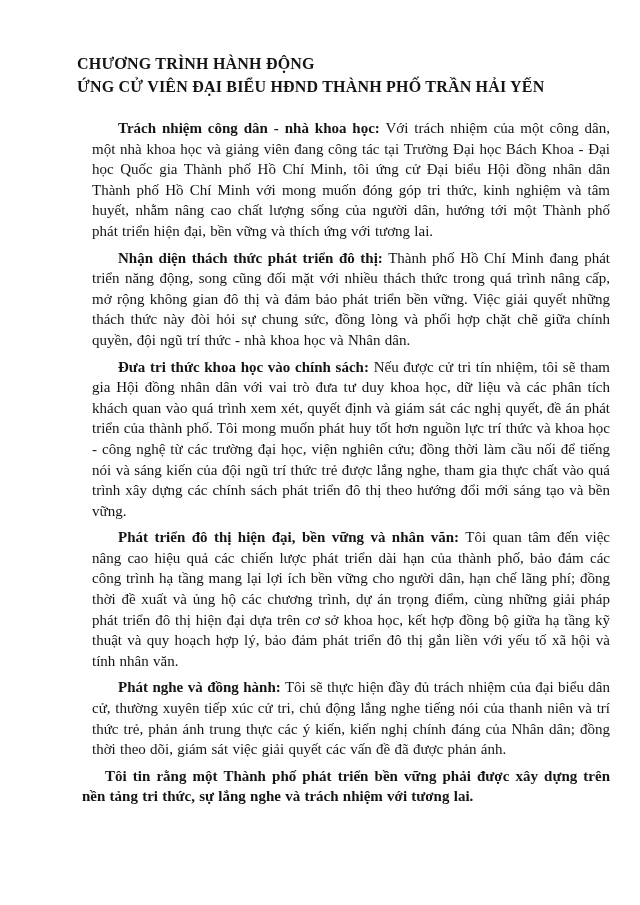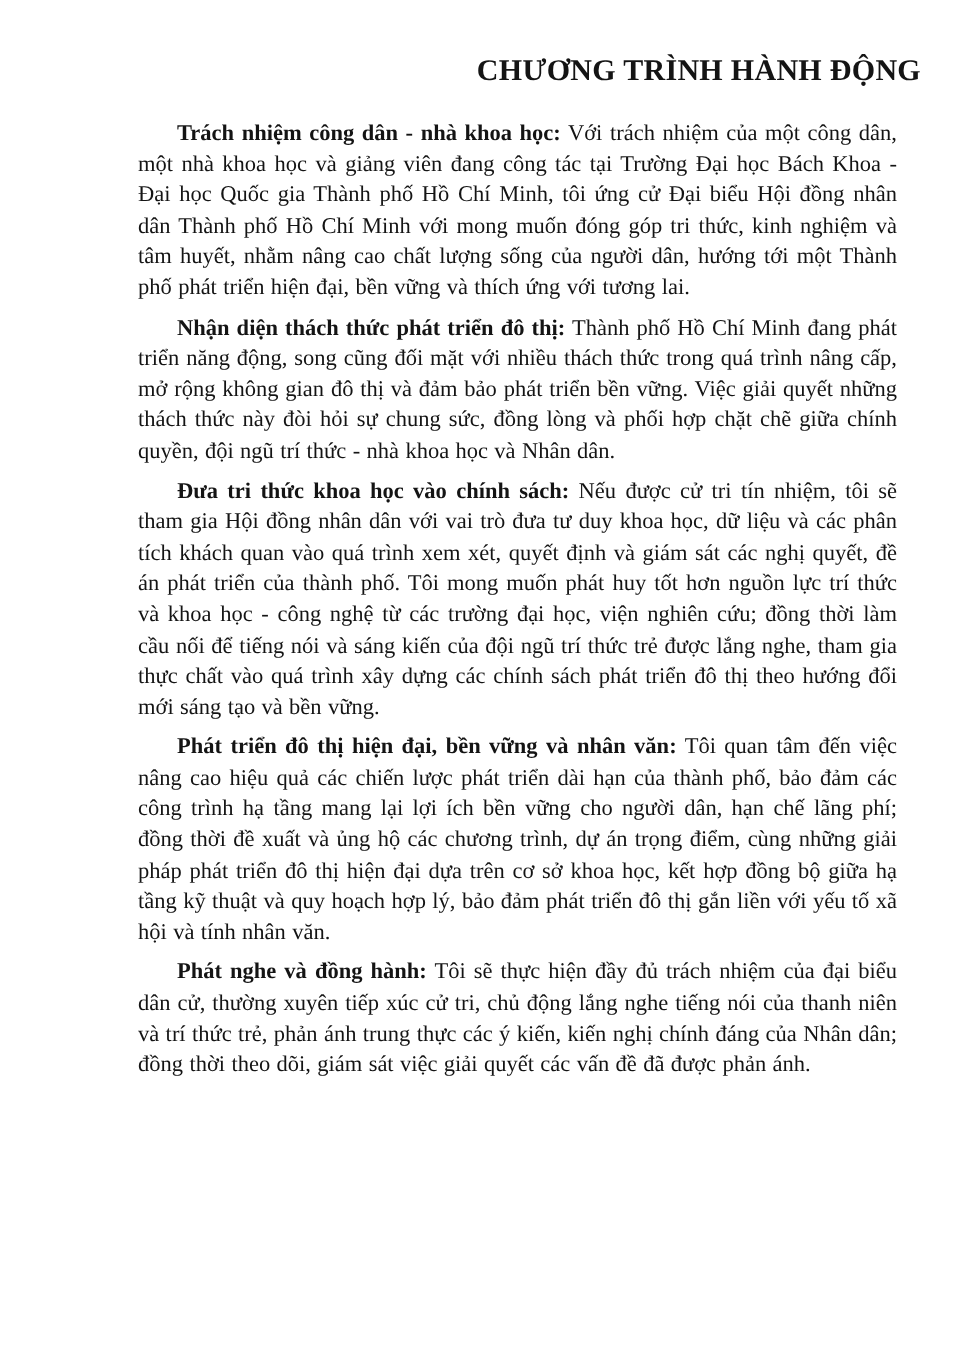--- a/index.html
+++ b/index.html
@@ -16,29 +16,29 @@
     -webkit-font-smoothing: antialiased;
   }
   .page {
     box-sizing: border-box;
     width: 640px;
     height: 905px;
     padding: 36px 26px 0 92px;
     background: #ffffff;
   }
   .doc-title {
-    font-size: 20px;
+    font-size: 16px;
     font-weight: bold;
     line-height: 23px;
-    text-align: right;
-    margin: 0 0 20px -15px;
+    text-align: left;
+    margin: 16px 0 20px -15px;
     letter-spacing: 0.2px;
   }
   .para {
-    margin: 0 16px 6px 0;
+    margin: 0 4px 6px 0;
     font-size: 15px;
     line-height: 20.6px;
     text-align: justify;
     text-indent: 26px;
     word-spacing: 0.5px;
   }
   .para .lead {
     font-weight: bold;
   }
   .para.closing {
@@ -47,26 +47,28 @@
     text-indent: 23px;
   }
 </style>
 </head>
 <body>
 
 <div class="page">
 
   <h1 class="doc-title">
     <div>CHƯƠNG TRÌNH HÀNH ĐỘNG</div>
+    <div>ỨNG CỬ VIÊN ĐẠI BIỂU HĐND THÀNH PHỐ TRẦN HẢI YẾN</div>
   </h1>
 
   <p class="para"><b class="lead">Trách nhiệm công dân - nhà khoa học:</b><span> Với trách nhiệm của một công dân, một nhà khoa học và giảng viên đang công tác tại Trường Đại học Bách Khoa - Đại học Quốc gia Thành phố Hồ Chí Minh, tôi ứng cử Đại biểu Hội đồng nhân dân Thành phố Hồ Chí Minh với mong muốn đóng góp tri thức, kinh nghiệm và tâm huyết, nhằm nâng cao chất lượng sống của người dân, hướng tới một Thành phố phát triển hiện đại, bền vững và thích ứng với tương lai.</span></p>
 
   <p class="para"><b class="lead">Nhận diện thách thức phát triển đô thị:</b><span> Thành phố Hồ Chí Minh đang phát triển năng động, song cũng đối mặt với nhiều thách thức trong quá trình nâng cấp, mở rộng không gian đô thị và đảm bảo phát triển bền vững. Việc giải quyết những thách thức này đòi hỏi sự chung sức, đồng lòng và phối hợp chặt chẽ giữa chính quyền, đội ngũ trí thức - nhà khoa học và Nhân dân.</span></p>
 
   <p class="para"><b class="lead">Đưa tri thức khoa học vào chính sách:</b><span> Nếu được cử tri tín nhiệm, tôi sẽ tham gia Hội đồng nhân dân với vai trò đưa tư duy khoa học, dữ liệu và các phân tích khách quan vào quá trình xem xét, quyết định và giám sát các nghị quyết, đề án phát triển của thành phố. Tôi mong muốn phát huy tốt hơn nguồn lực trí thức và khoa học - công nghệ từ các trường đại học, viện nghiên cứu; đồng thời làm cầu nối để tiếng nói và sáng kiến của đội ngũ trí thức trẻ được lắng nghe, tham gia thực chất vào quá trình xây dựng các chính sách phát triển đô thị theo hướng đổi mới sáng tạo và bền vững.</span></p>
 
   <p class="para"><b class="lead">Phát triển đô thị hiện đại, bền vững và nhân văn:</b><span> Tôi quan tâm đến việc nâng cao hiệu quả các chiến lược phát triển dài hạn của thành phố, bảo đảm các công trình hạ tầng mang lại lợi ích bền vững cho người dân, hạn chế lãng phí; đồng thời đề xuất và ủng hộ các chương trình, dự án trọng điểm, cùng những giải pháp phát triển đô thị hiện đại dựa trên cơ sở khoa học, kết hợp đồng bộ giữa hạ tầng kỹ thuật và quy hoạch hợp lý, bảo đảm phát triển đô thị gắn liền với yếu tố xã hội và tính nhân văn.</span></p>
 
   <p class="para"><b class="lead">Phát nghe và đồng hành:</b><span> Tôi sẽ thực hiện đầy đủ trách nhiệm của đại biểu dân cử, thường xuyên tiếp xúc cử tri, chủ động lắng nghe tiếng nói của thanh niên và trí thức trẻ, phản ánh trung thực các ý kiến, kiến nghị chính đáng của Nhân dân; đồng thời theo dõi, giám sát việc giải quyết các vấn đề đã được phản ánh.</span></p>
 
+  <p class="para closing"><b>Tôi tin rằng một Thành phố phát triển bền vững phải được xây dựng trên nền tảng tri thức, sự lắng nghe và trách nhiệm với tương lai.</b></p>
 
 </div>
 
 </body></html>

